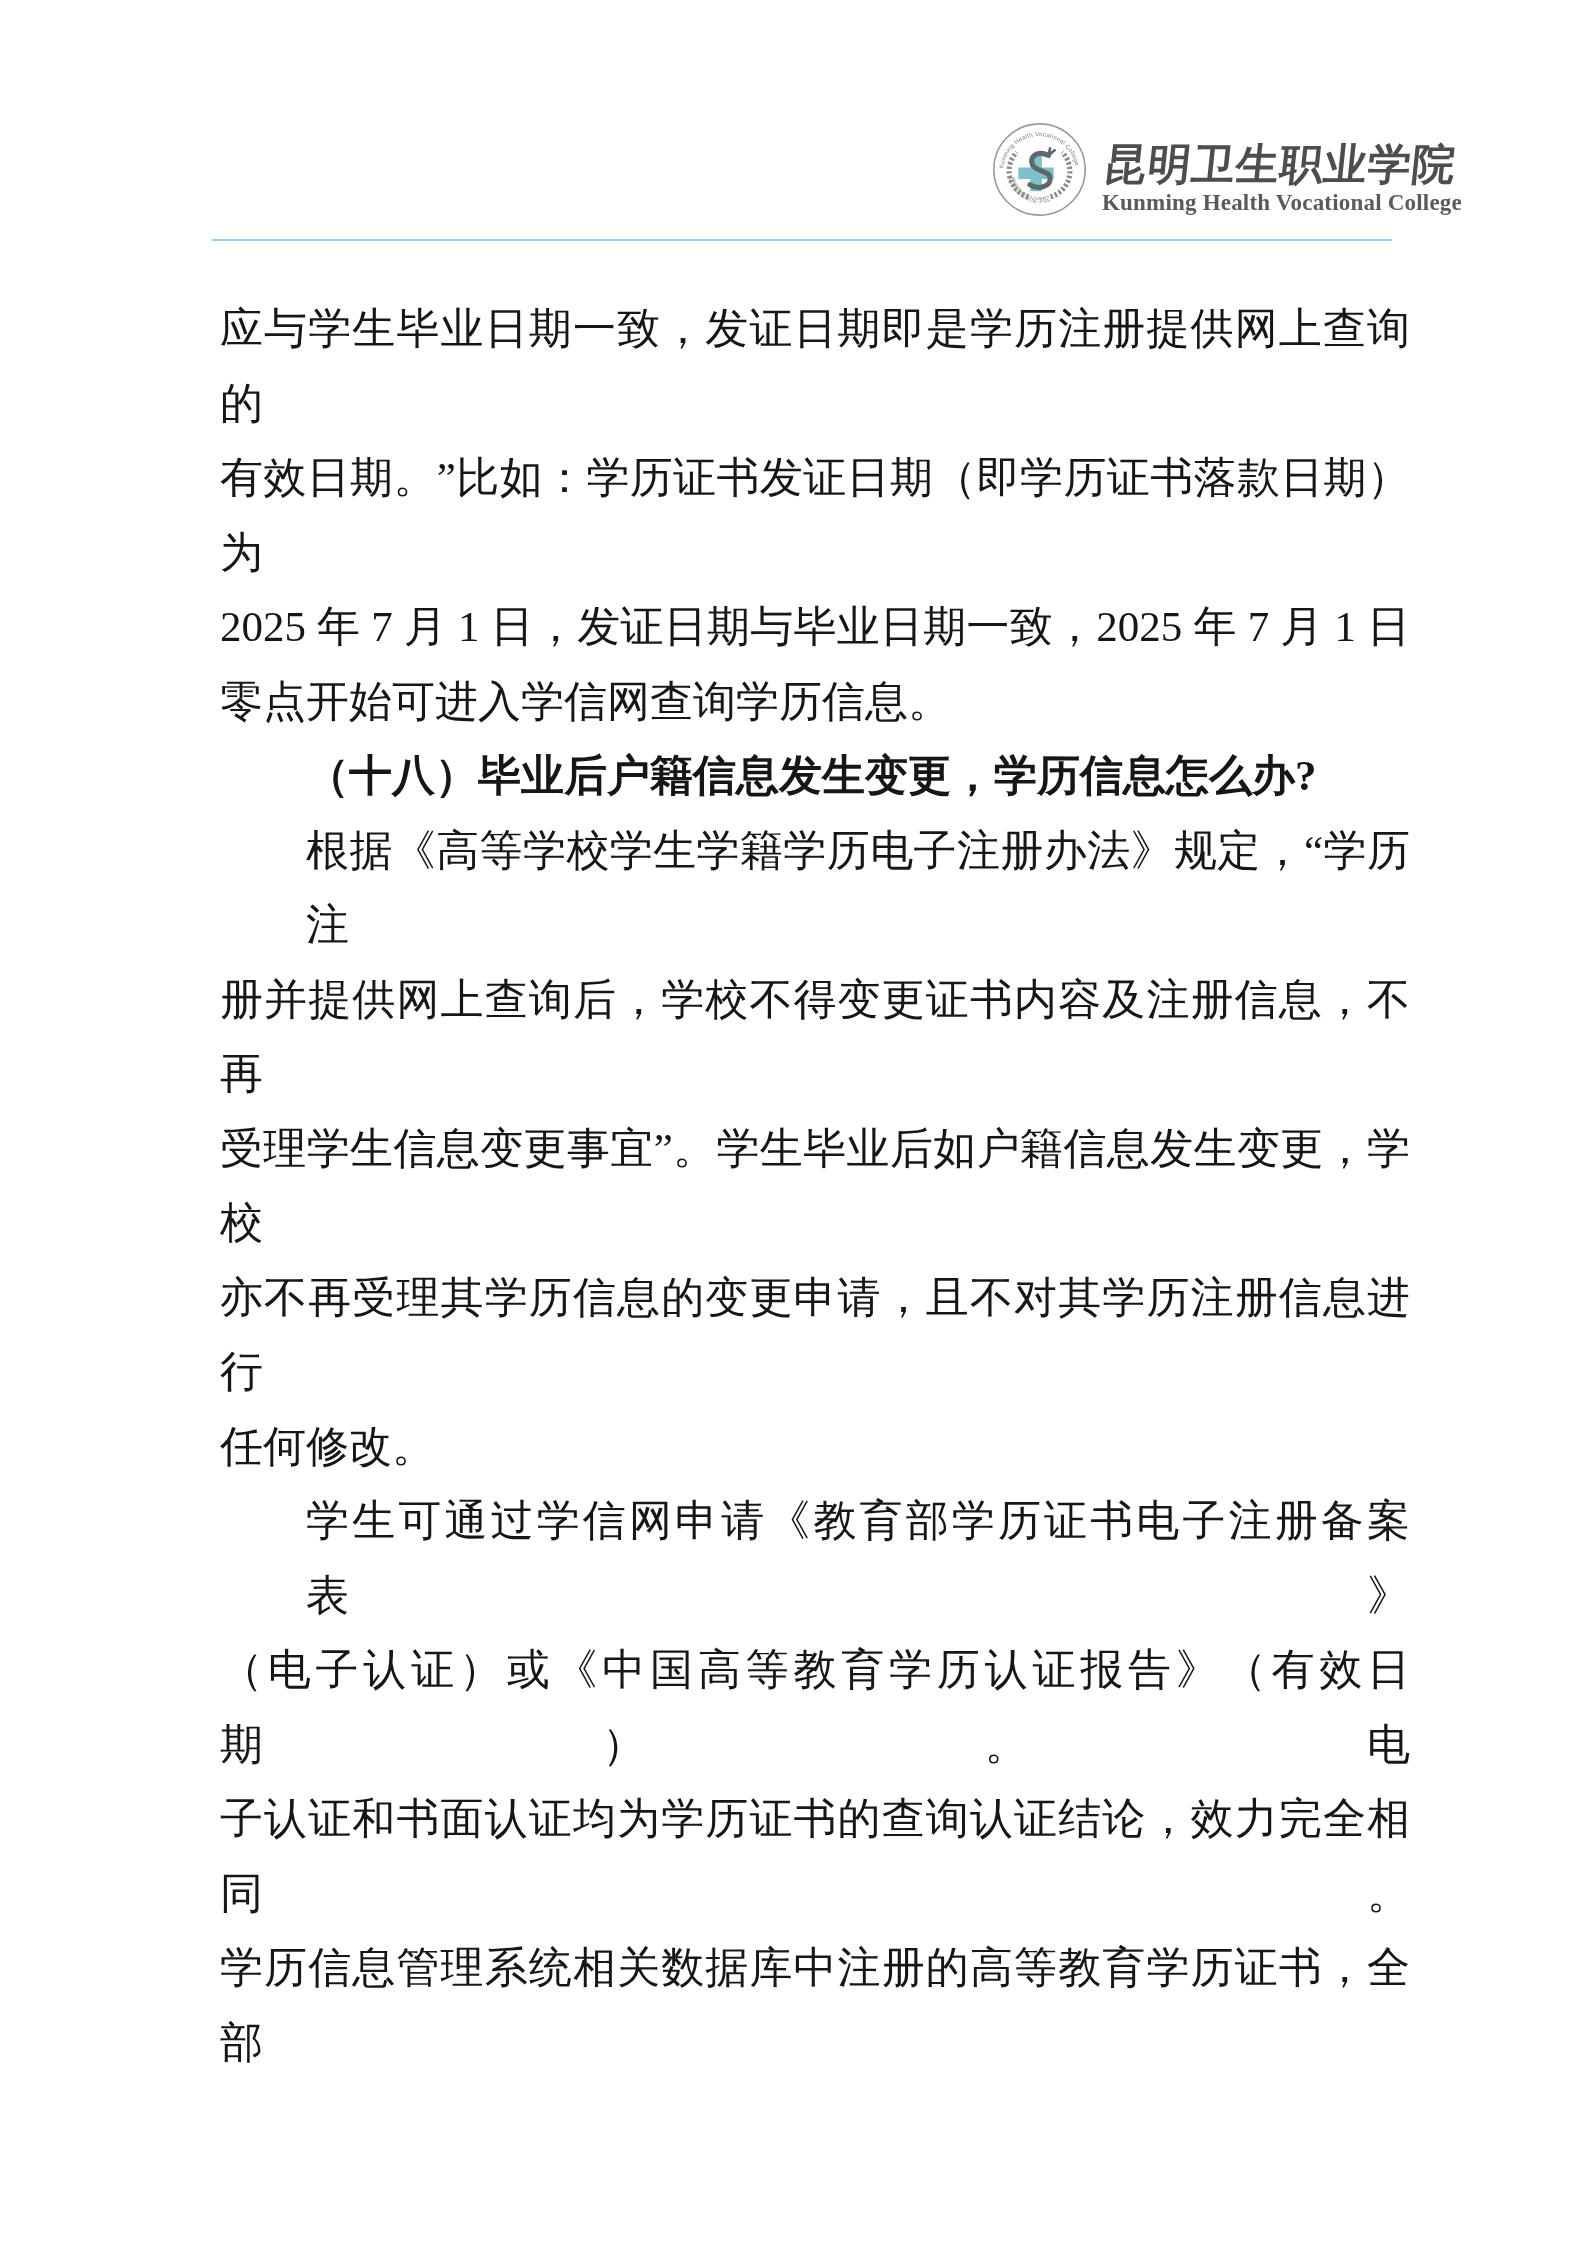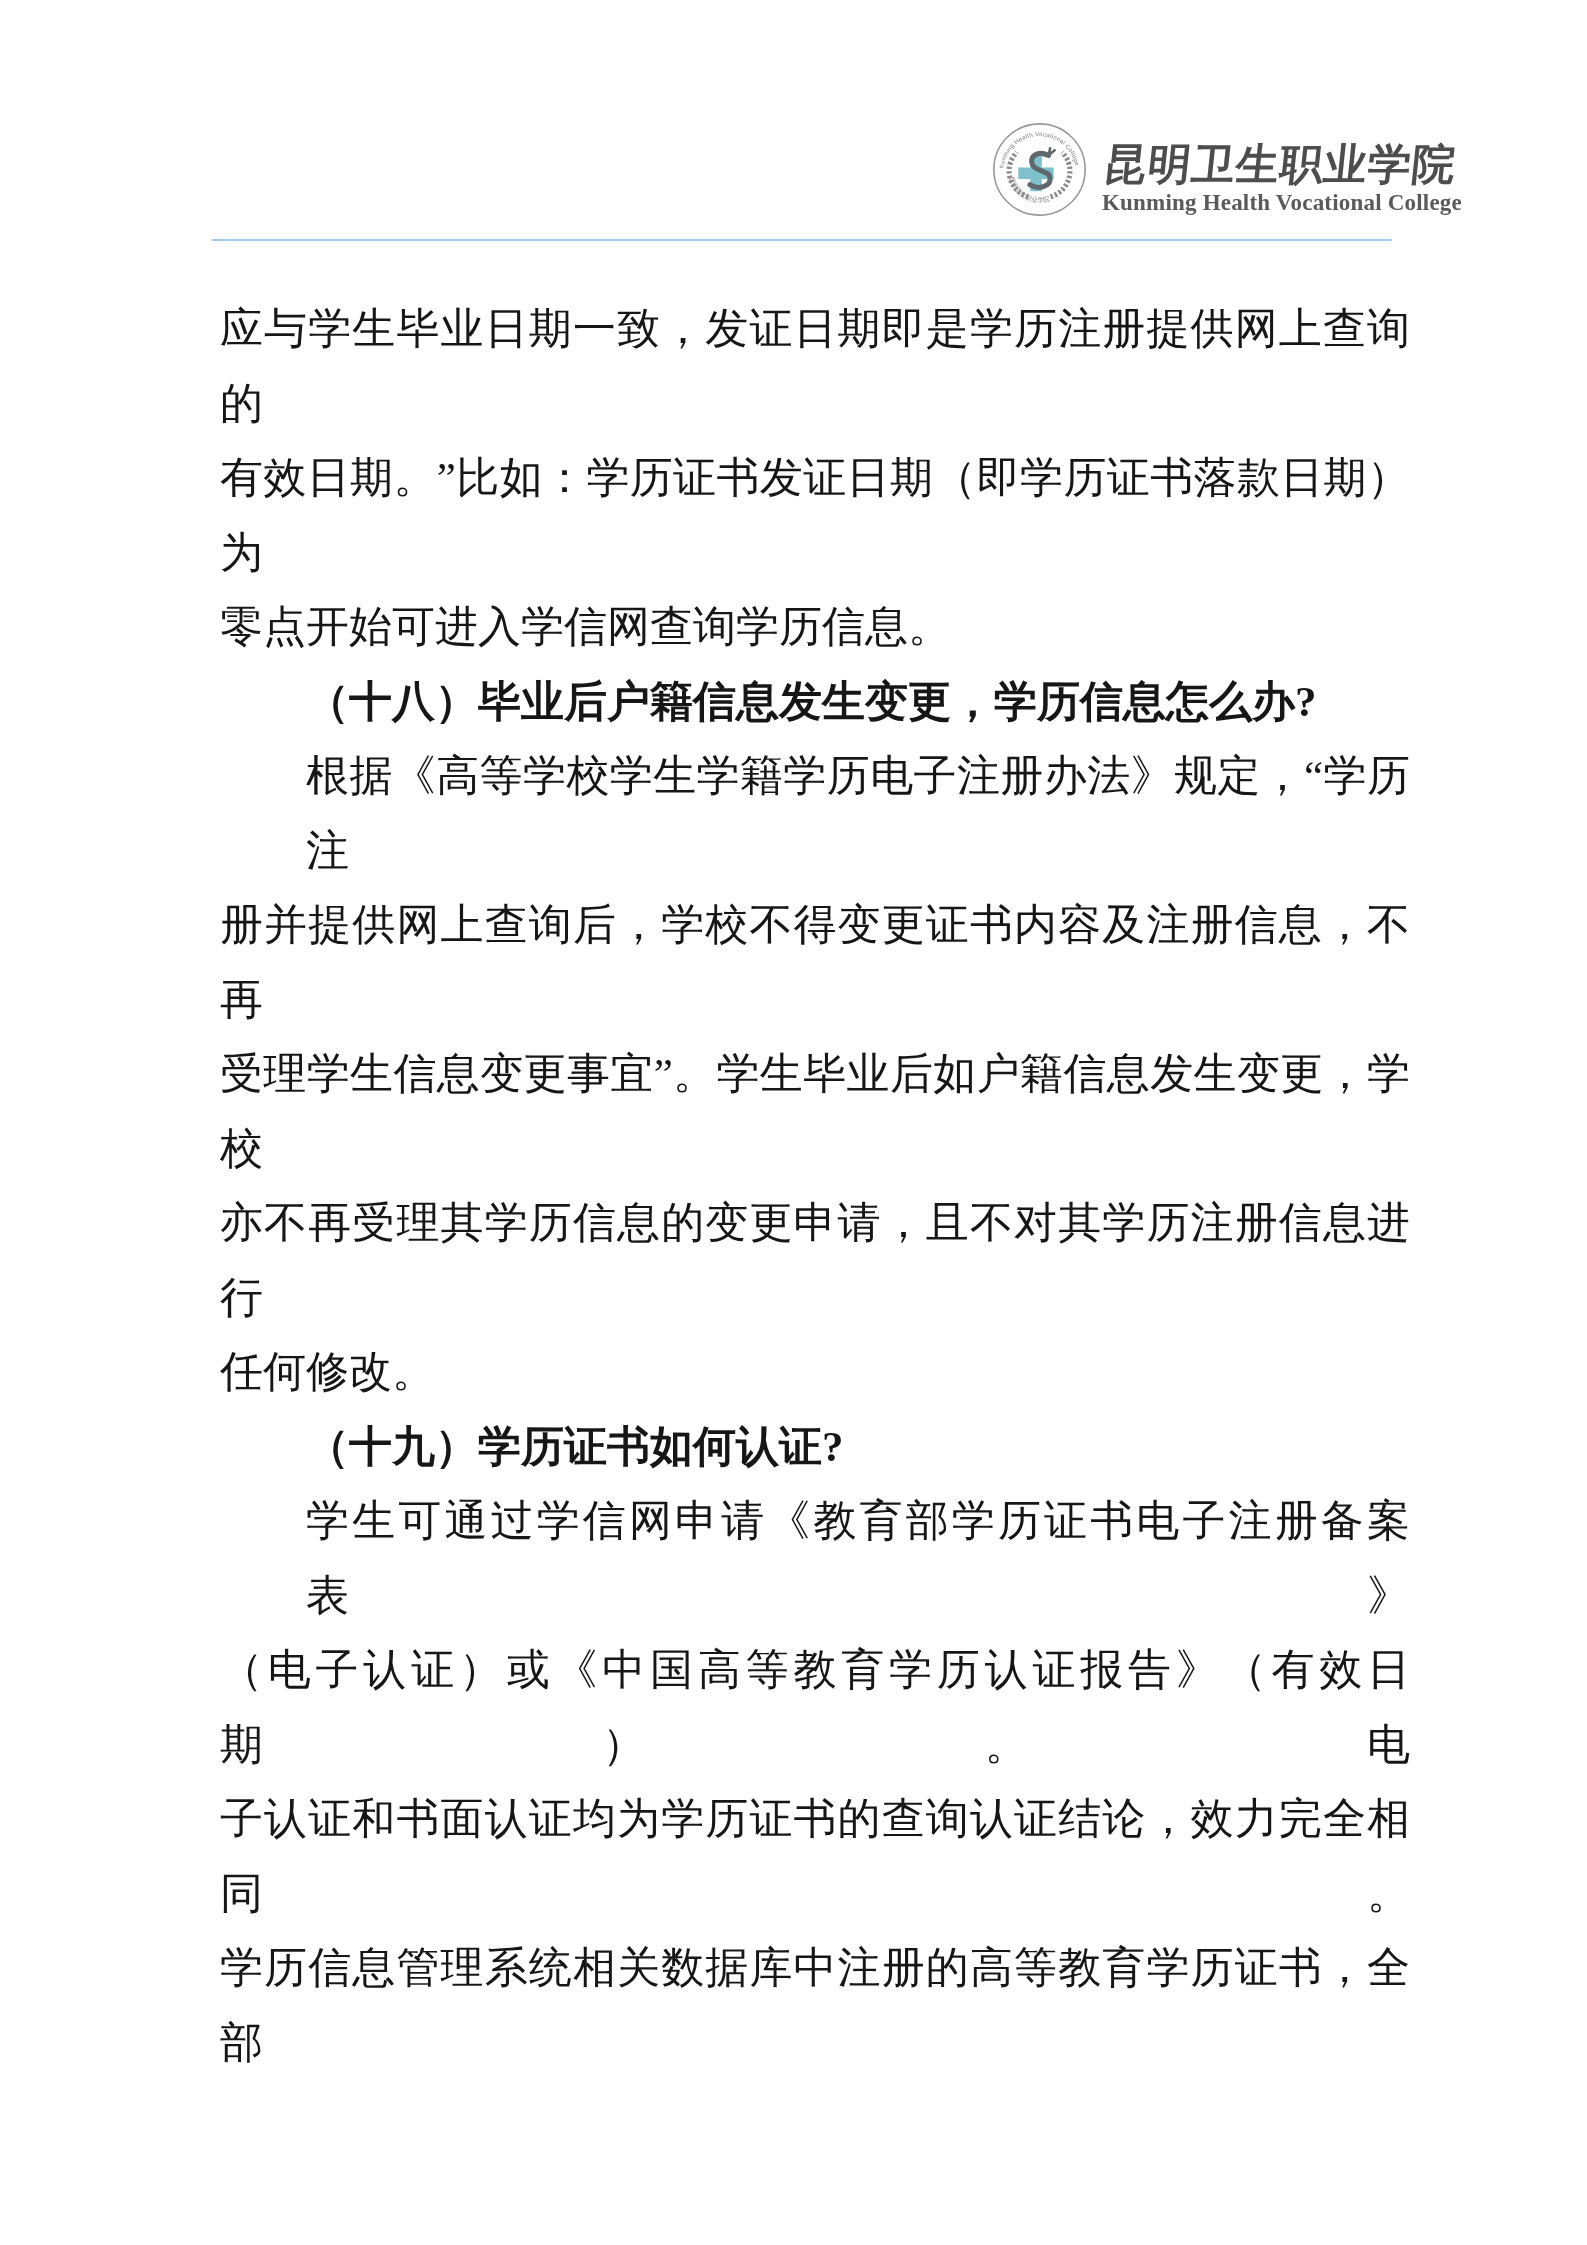--- a/index.html
+++ b/index.html
@@ -74,27 +74,27 @@
 
     <div class="cn-name">昆明卫生职业学院</div>
     <div class="en-name">Kunming Health Vocational College</div>
   </div>
 
   <div class="divider" style="background: rgb(163, 203, 237);"></div>
 
   <div class="doc-body" style="color: rgb(22, 22, 22);">
       <div class="line fill"><span class="run">应与学生毕业日期一致，发证日期即是学历注册提供网上查询的</span></div>
       <div class="line fill"><span class="run">有效日期。”比如：学历证书发证日期（即学历证书落款日期）为</span></div>
+      <div class="line fill"><span class="run">2025 年 7 月 1 日，发证日期与毕业日期一致，2025 年 7 月 1 日</span></div>
       <div class="line"><span class="run">零点开始可进入学信网查询学历信息。</span></div>
       <div class="line indent"><span class="run b">（十八）毕业后户籍信息发生变更，学历信息怎么办?</span></div>
       <div class="line fill indent"><span class="run">根据《高等学校学生学籍学历电子注册办法》规定，“学历注</span></div>
       <div class="line fill"><span class="run">册并提供网上查询后，学校不得变更证书内容及注册信息，不再</span></div>
       <div class="line fill"><span class="run">受理学生信息变更事宜”。学生毕业后如户籍信息发生变更，学校</span></div>
       <div class="line fill"><span class="run">亦不再受理其学历信息的变更申请，且不对其学历注册信息进行</span></div>
       <div class="line"><span class="run">任何修改。</span></div>
-      <div class="line indent"><span class="run b">（十九）学历证书如何认证?</span></div>
       <div class="line fill indent"><span class="run">学生可通过学信网申请《教育部学历证书电子注册备案表》</span></div>
       <div class="line fill"><span class="run">（电子认证）或《中国高等教育学历认证报告》（有效日期）。电</span></div>
       <div class="line fill"><span class="run">子认证和书面认证均为学历证书的查询认证结论，效力完全相同。</span></div>
       <div class="line fill"><span class="run">学历信息管理系统相关数据库中注册的高等教育学历证书，全部</span></div>
     </div>
 
 </div>
 
 </body></html>

